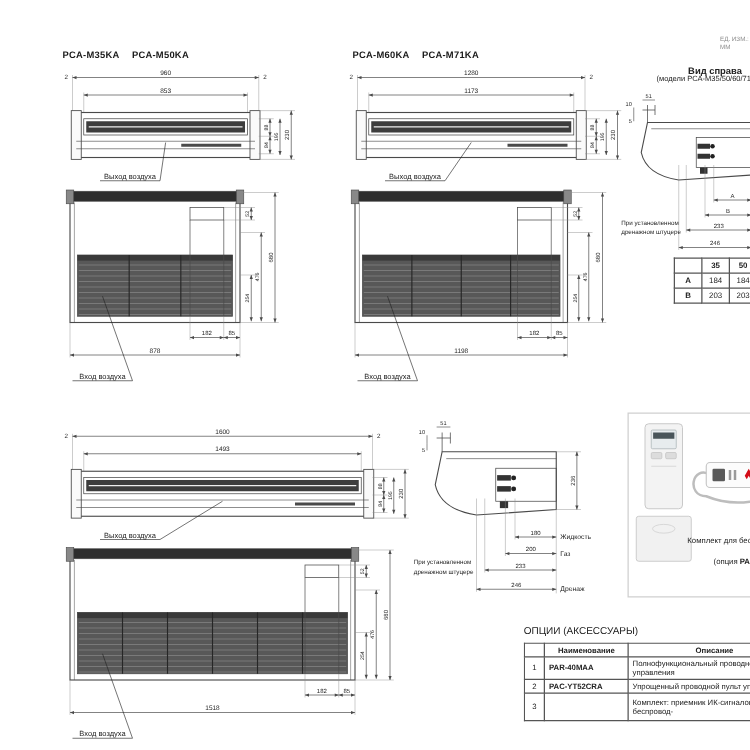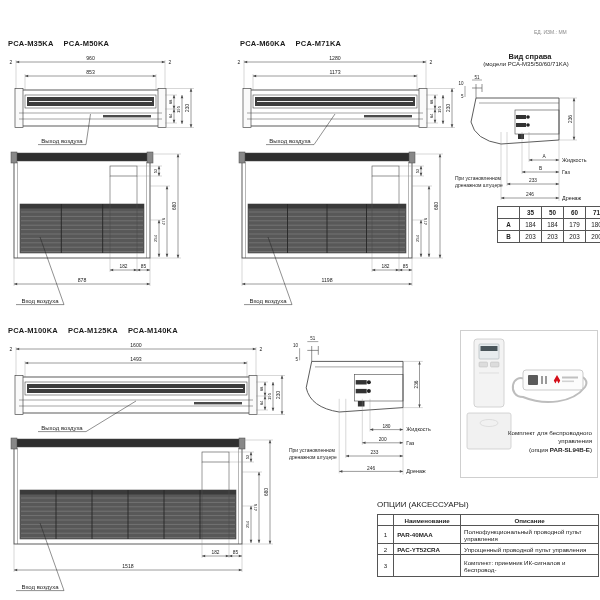--- a/index.html
+++ b/index.html
@@ -1,18 +1,18 @@
 <!DOCTYPE html>
 <html><head>
 <meta charset="utf-8">
 <style>
   html,body{margin:0;padding:0;background:#fff;}
   #page{position:relative;width:600px;height:600px;background:#fff;overflow:hidden;
         font-family:"Liberation Sans","DejaVu Sans",sans-serif;color:#222;}
-  .abs{position:absolute;}
+  .abs{position:absolute;margin-left:42px;}
   .sec-title{font-size:7.5px;font-weight:bold;color:#1a1a1a;letter-spacing:.2px;}
   .sec-title span{margin-right:10px;}
   .units-note{font-size:5px;color:#8a8a8a;}
   .sv-title{font-size:7.5px;font-weight:bold;text-align:center;}
   .sv-sub{font-size:6px;text-align:center;color:#222;}
   table{border-collapse:collapse;}
   .ab-table td,.ab-table th{border:0.8px solid #555;font-size:6.3px;text-align:center;
         padding:1px 2px;min-width:17px;height:9px;font-weight:normal;}
   .ab-table .rowlab{font-weight:bold;min-width:9px;}
   .ab-table thead th{font-weight:bold;}
@@ -33,23 +33,20 @@
 
 <div id="page">
 
   <div class="abs units-note" style="left:534px;top:29px;">ЕД. ИЗМ.: ММ</div>
 
   <div class="abs sec-title" style="left:8px;top:39px;">
     <span>PCA-M35KA</span><span>PCA-M50KA</span>
   </div>
   <div class="abs sec-title" style="left:240px;top:39px;text-align:center;">
     <span>PCA-M60KA</span><span>PCA-M71KA</span>
-  </div>
-  <div class="abs sec-title" style="left:8px;top:326px;">
-    <span>PCA-M100KA</span><span>PCA-M125KA</span><span>PCA-M140KA</span>
   </div>
 
   <div class="abs" style="left:2px;top:50px;">
       <svg width="195" height="100" viewBox="0 0 195 100">
         <line x1="14" y1="10" x2="14" y2="40" stroke="#8a8a8a" stroke-width="0.35"></line>
         <line x1="163" y1="10" x2="163" y2="40" stroke="#8a8a8a" stroke-width="0.35"></line>
         <line x1="14" y1="12" x2="163" y2="12" stroke="#4a4a4a" stroke-width="0.55"></line>
         <path d="M14 12 L17.2 10.7 L17.2 13.3 Z" fill="#4a4a4a"></path>
         <path d="M163 12 L159.8 10.7 L159.8 13.3 Z" fill="#4a4a4a"></path>
         <text x="88.5" y="10.2" font-size="5.2" fill="#1d1d1d" text-anchor="middle">960</text>

